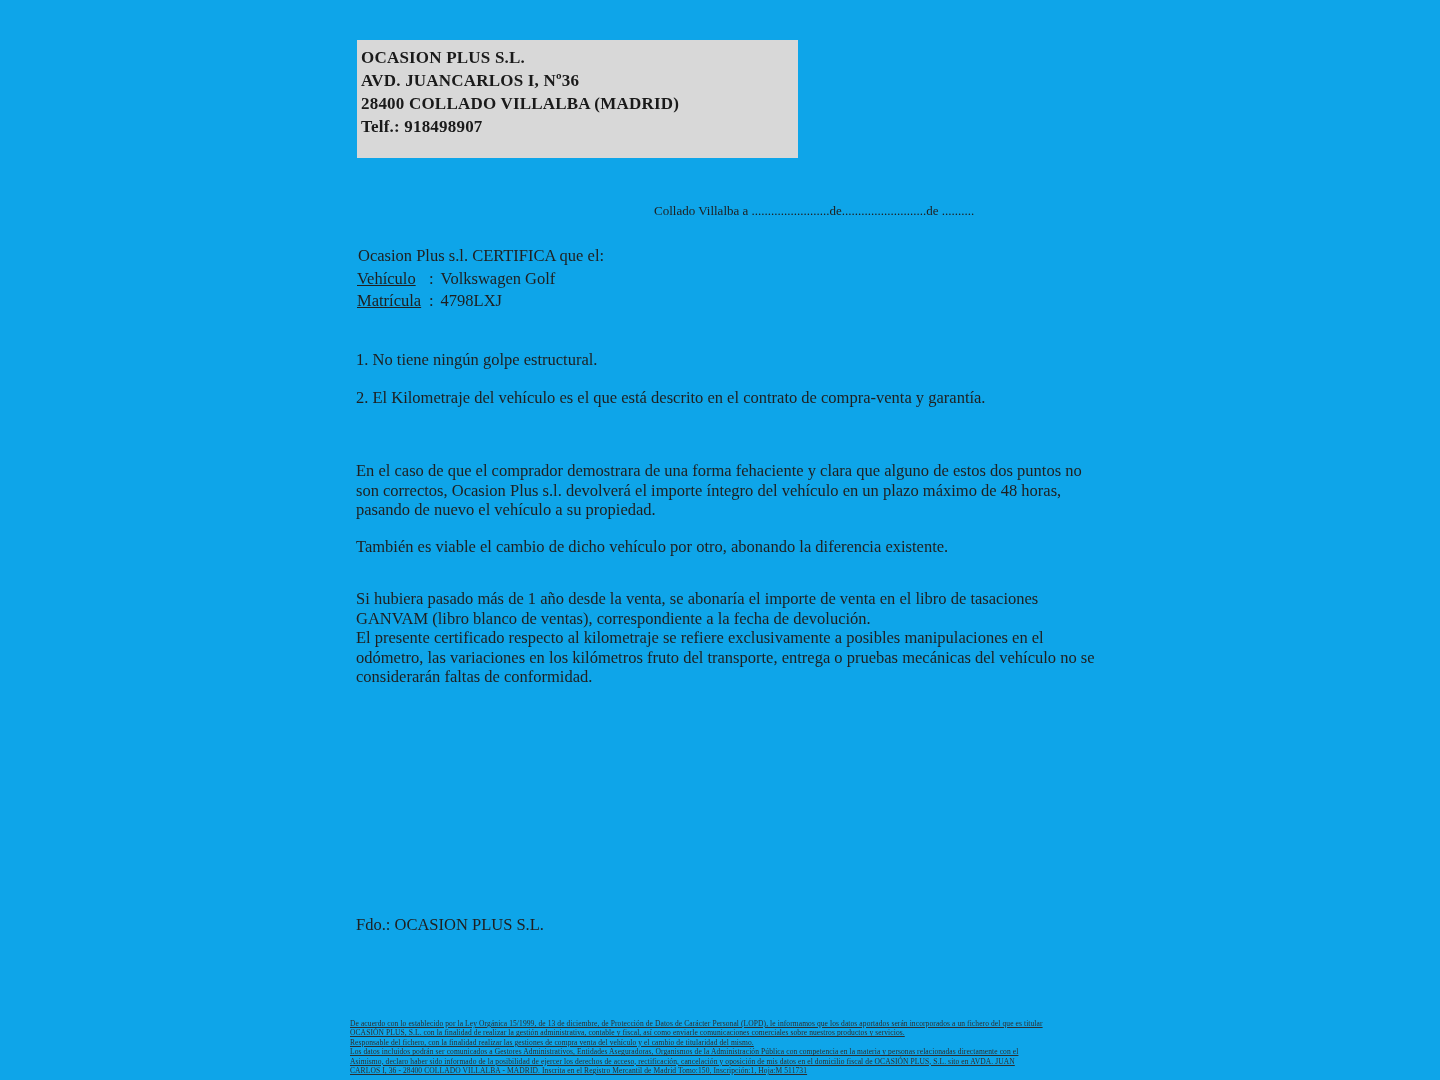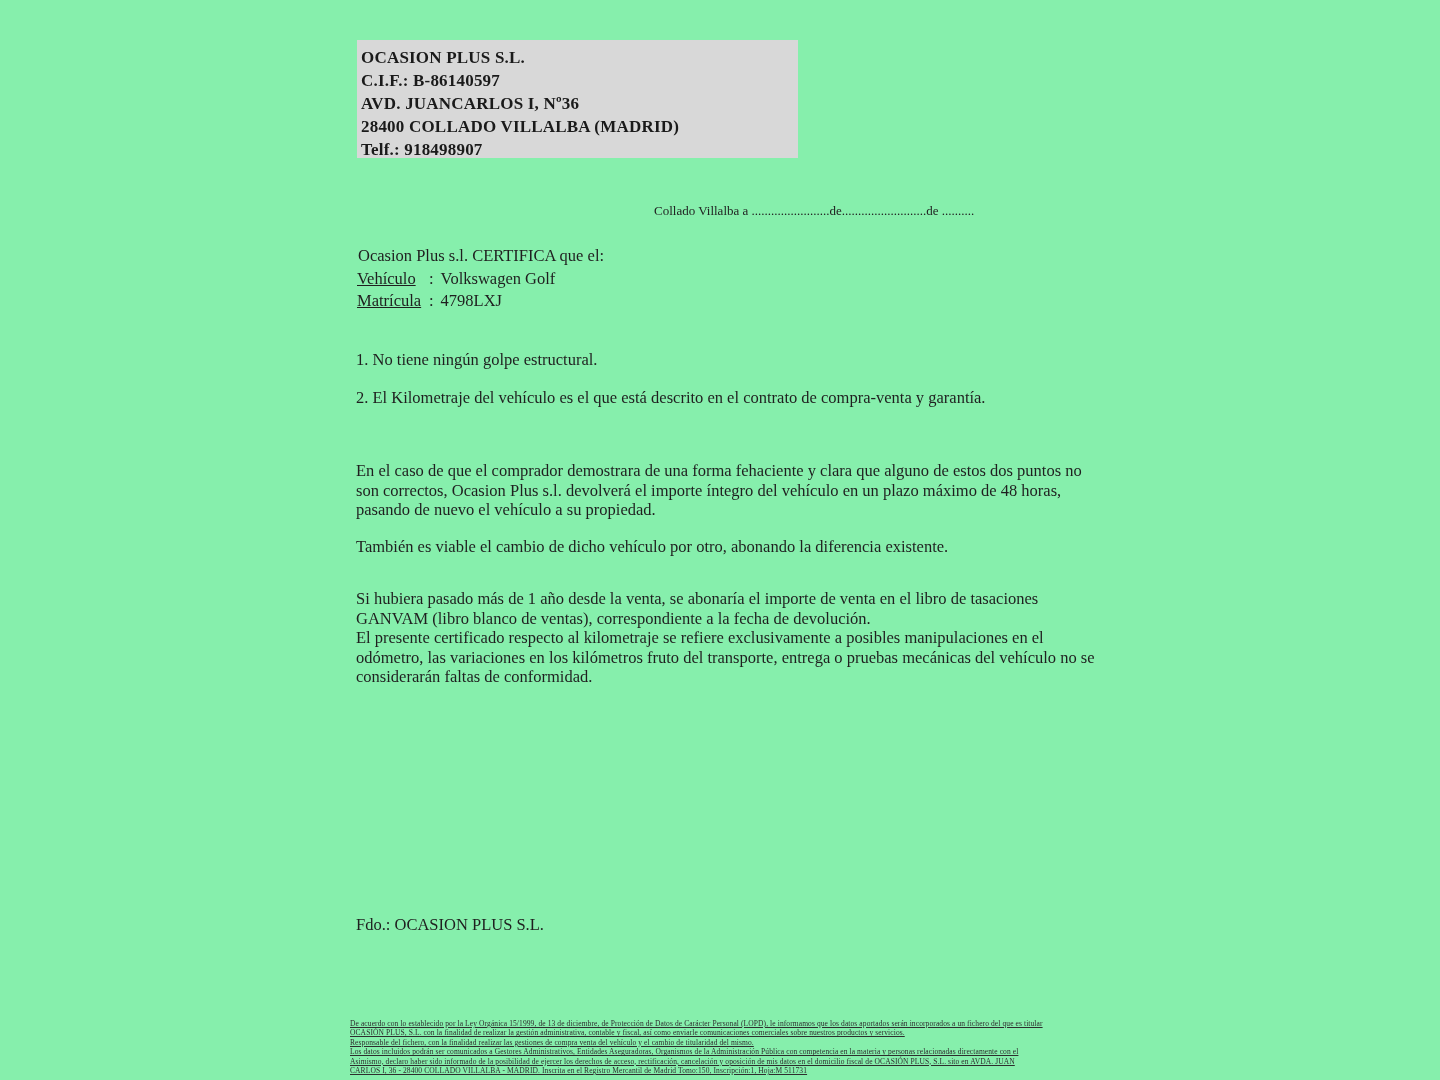--- a/index.html
+++ b/index.html
@@ -10,21 +10,21 @@
   body {
     width: 1440px;
     height: 1080px;
     position: relative;
     font-family: "Liberation Serif", "DejaVu Serif", serif;
     color: #1f1f1f;
   }
   .page {
     position: absolute;
     inset: 0;
-    background: #86efac;
+    background: #0ea5e9;
   }
   .header-block {
     position: absolute;
     left: 357px;
     top: 40px;
     width: 441px;
     height: 118px;
     background: #d8d8d8;
     box-sizing: border-box;
     padding: 6px 4px 0 4px;
@@ -102,21 +102,20 @@
   }
   .legal div { white-space: nowrap; }
 </style>
 </head>
 <body>
 
 <div class="page">
 
   <div class="header-block">
     <div>OCASION PLUS S.L.</div>
-    <div>C.I.F.: B-86140597</div>
     <div>AVD. JUANCARLOS I, Nº36</div>
     <div>28400 COLLADO VILLALBA (MADRID)</div>
     <div>Telf.: 918498907</div>
   </div>
 
   <div class="date-line">Collado Villalba a ........................de..........................de ..........</div>
 
   <div class="cert-intro">Ocasion Plus s.l. CERTIFICA que el:</div>
 
   <div class="field field-vehiculo">

